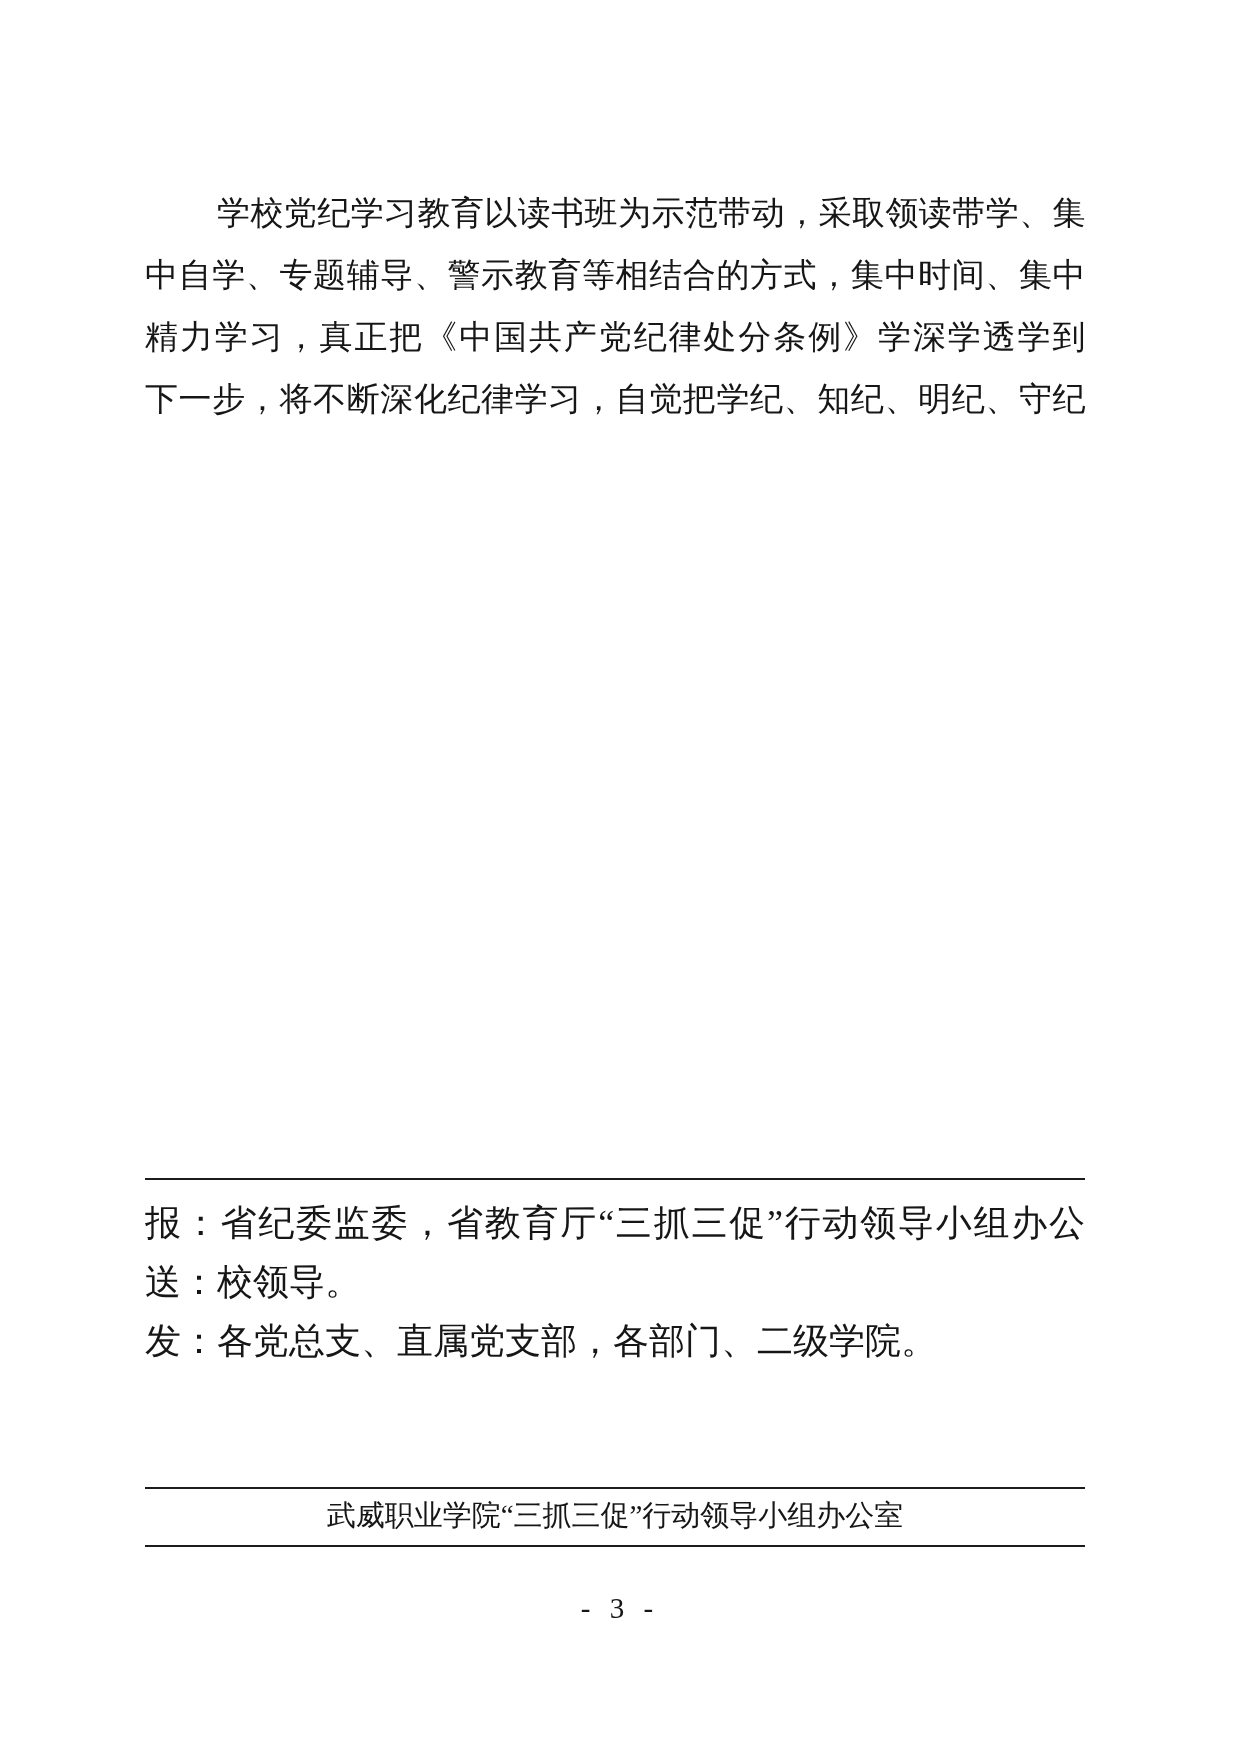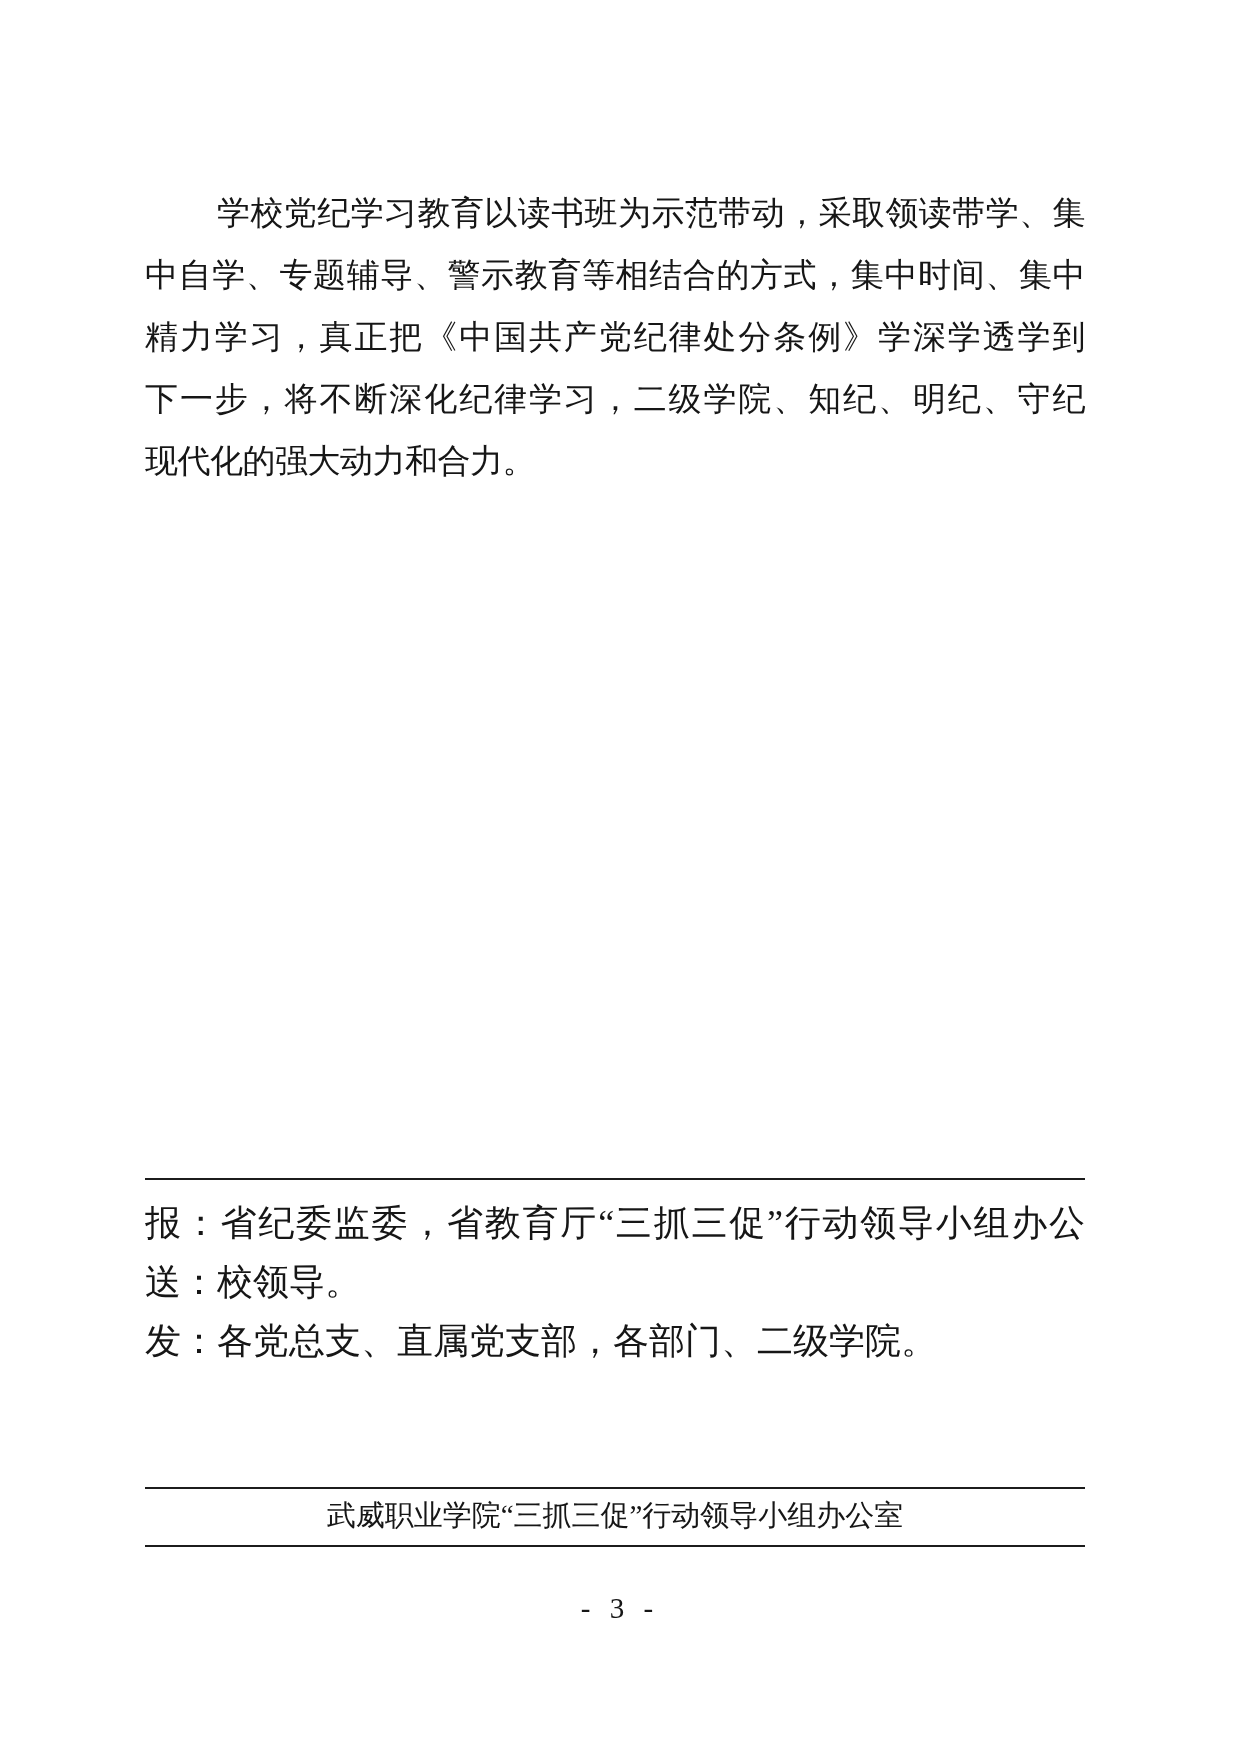--- a/index.html
+++ b/index.html
@@ -92,22 +92,21 @@
 </style>
 </head>
 <body>
 
 <div class="page">
 
   <div class="body-text">
     <div class="pline indent jlast">学校党纪学习教育以读书班为示范带动，采取领读带学、集</div>
     <div class="pline jlast">中自学、专题辅导、警示教育等相结合的方式，集中时间、集中</div>
     <div class="pline jlast">精力学习，真正把《中国共产党纪律处分条例》学深学透学到位。</div>
-    <div class="pline jlast">下一步，将不断深化纪律学习，二级学院、知纪、明纪、守纪</div>
-    <div class="pline">现代化的强大动力和合力。</div>
+    <div class="pline jlast">下一步，将不断深化纪律学习，自觉把学纪、知纪、明纪、守纪</div>
   </div>
 
   <div class="rule rule-1"></div>
 
   <div class="dist">
     <div class="dline jlast">报：省纪委监委，省教育厅“三抓三促”行动领导小组办公室，省纪委</div>
     <div class="dline">送：校领导。</div>
     <div class="dline">发：各党总支、直属党支部，各部门、二级学院。</div>
   </div>
 

